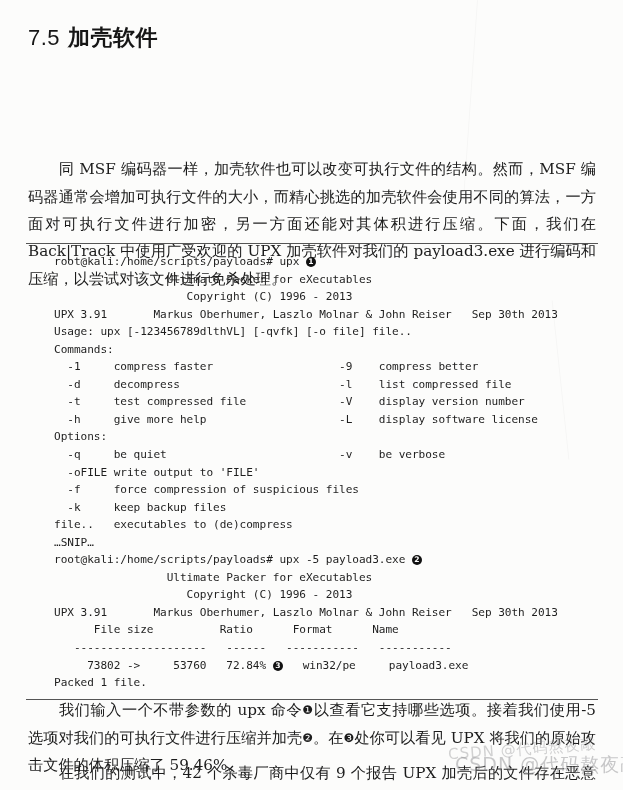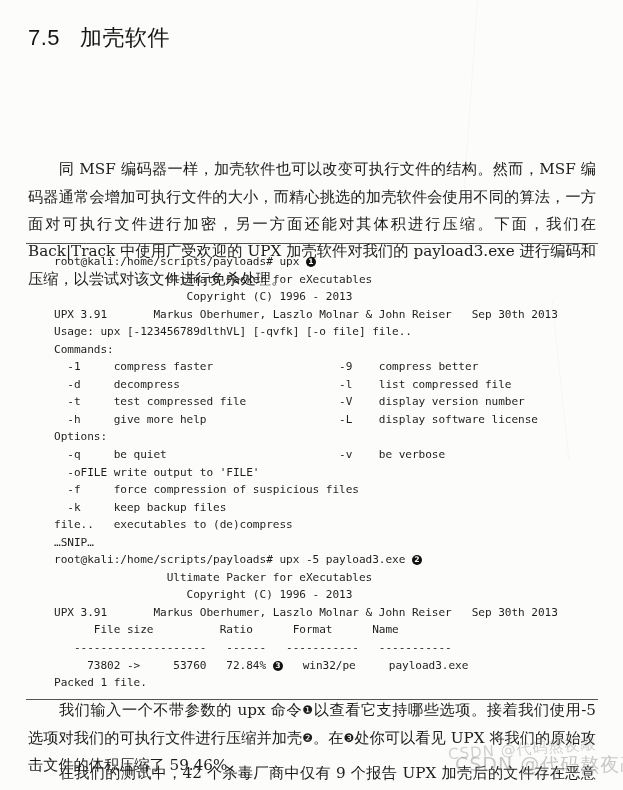--- a/index.html
+++ b/index.html
@@ -28,26 +28,26 @@
     left: 28px;
     top: 8px;
     font-size: 22px;
     font-weight: 400;
     letter-spacing: 0.5px;
     color: #161616;
     font-family: "Liberation Sans", "DejaVu Sans", sans-serif;
     white-space: nowrap;
   }
   .heading .num {
-    margin-right: 20px;
+    margin-right: 8px;
     font-family: "Liberation Sans", "DejaVu Sans", sans-serif;
   }
   .heading .title {
     font-family: "DejaVu Sans", "Liberation Sans", sans-serif;
-    font-weight: 400;
+    font-weight: 700;
   }
 
   
   .para {
     position: absolute;
     left: 28px;
     width: 568px;
     font-size: 15.2px;
     line-height: 27.4px;
     text-align: justify;

